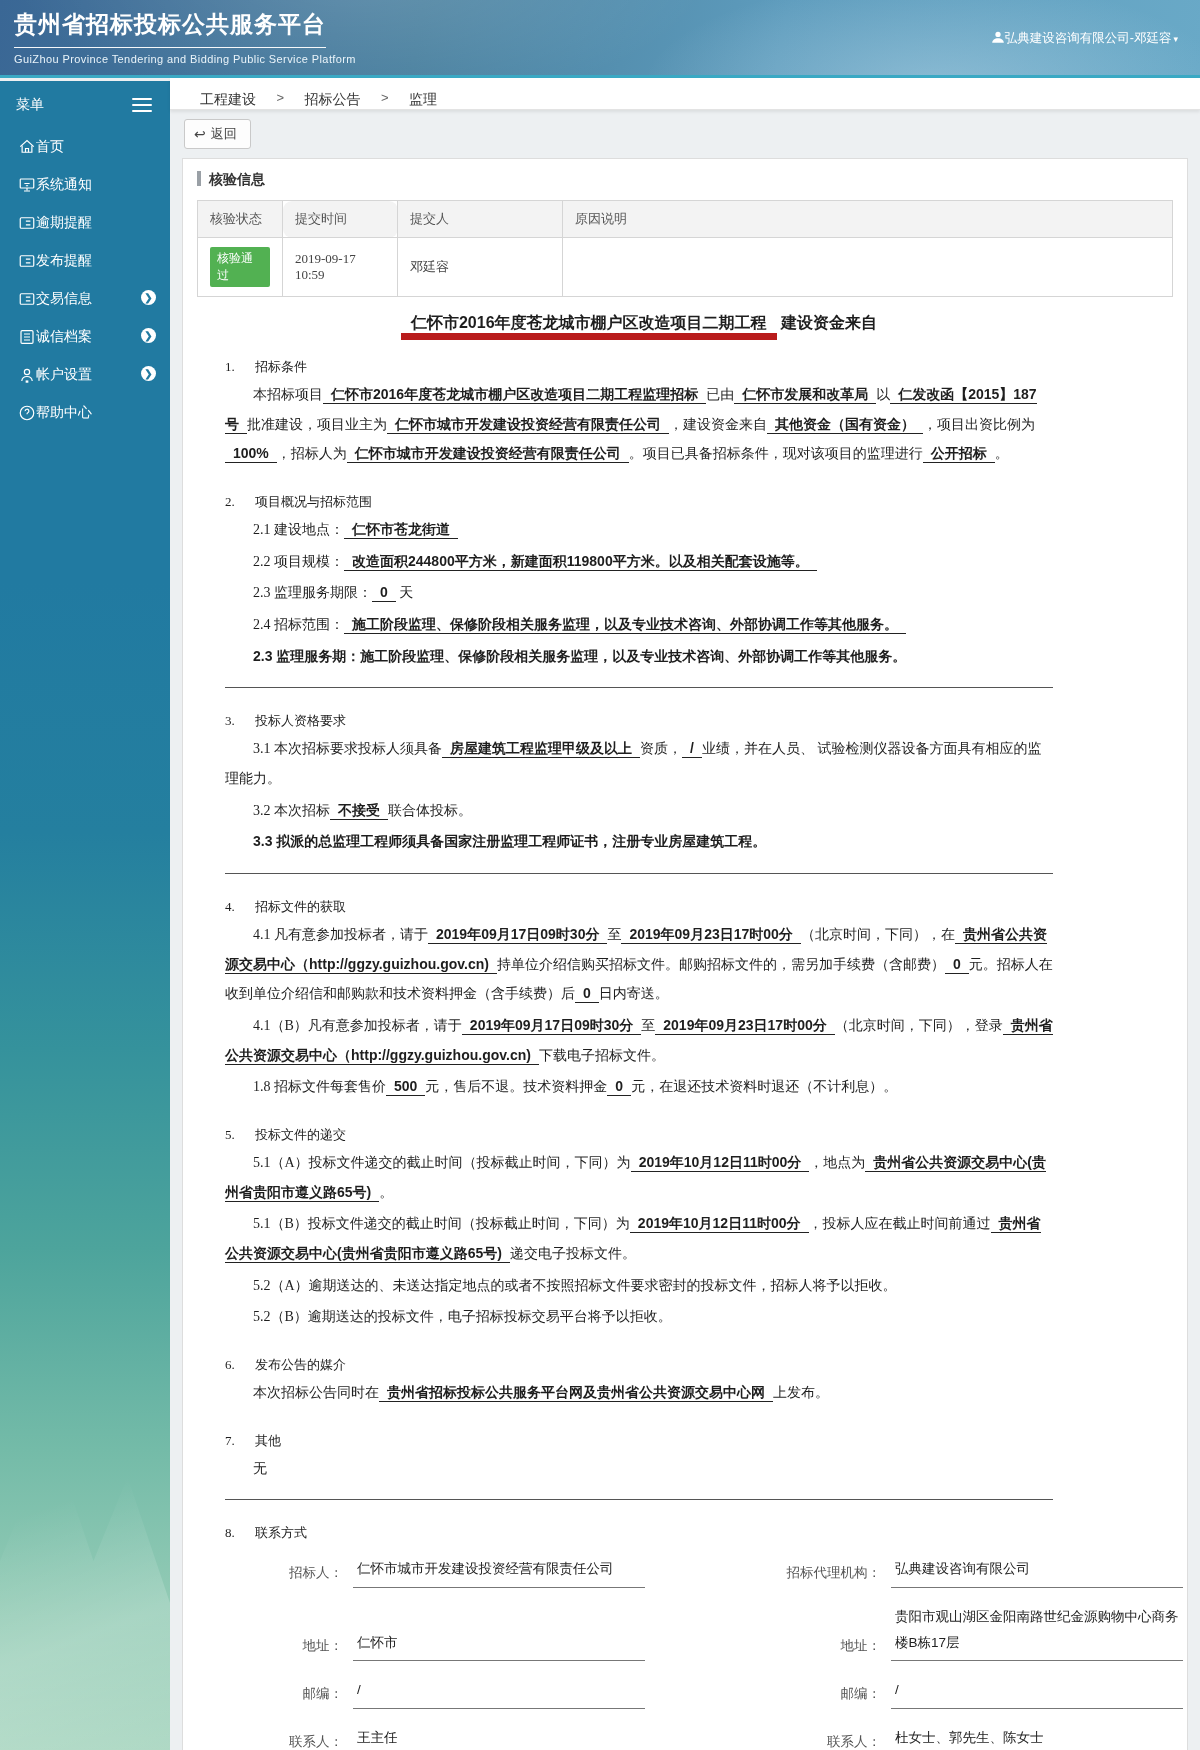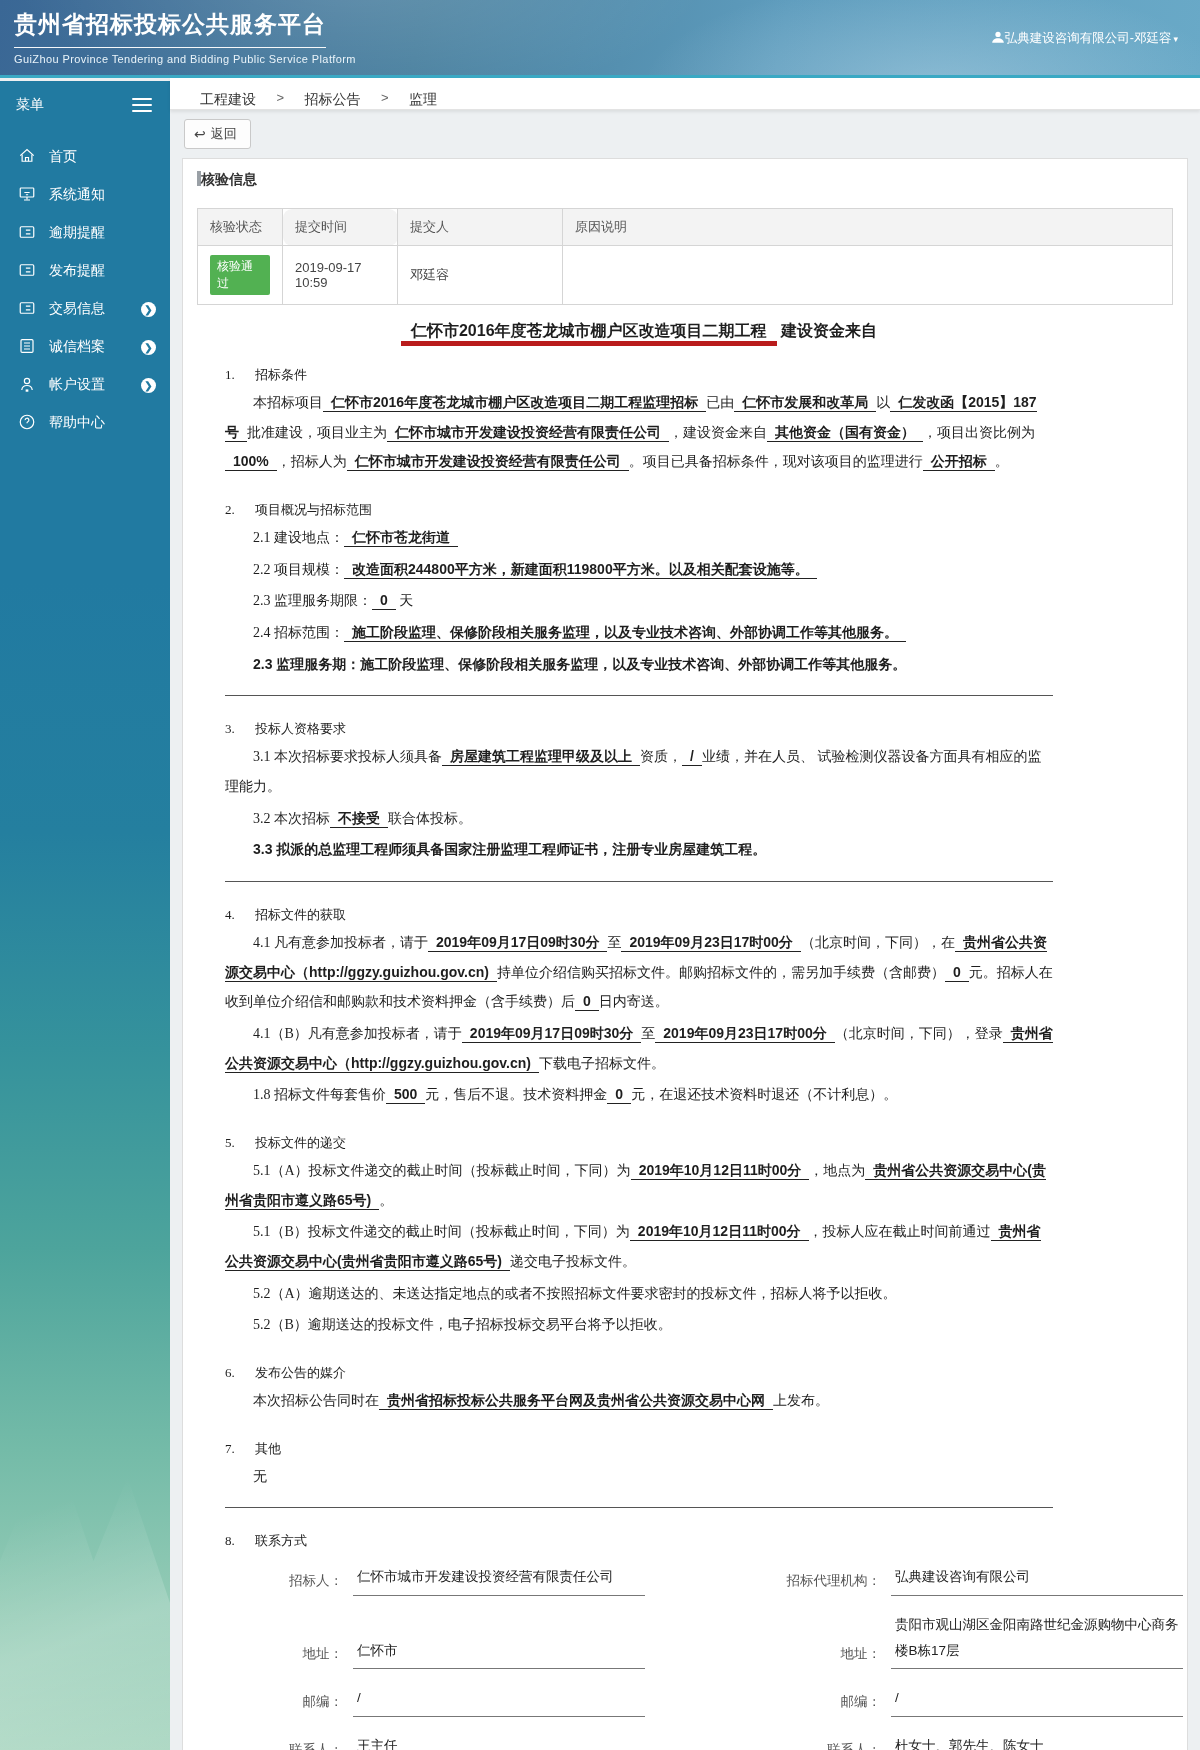--- a/index.html
+++ b/index.html
@@ -30,50 +30,50 @@
     overflow:hidden;
   }
   .sidebar::after { content:""; position:absolute; left:0; bottom:0; width:100%; height:420px;
     background:linear-gradient(160deg, rgba(255,255,255,0) 40%, rgba(255,255,255,.18) 70%, rgba(255,255,255,.05) 100%);
     clip-path:polygon(0 55%, 30% 25%, 55% 55%, 75% 35%, 100% 65%, 100% 100%, 0 100%);
   }
   .menu-row { display:flex; align-items:center; justify-content:space-between; padding:13px 18px 10px 16px; }
   .menu-label { font-size:14px; }
   .hamburger { width:20px; cursor:pointer; }
   .hamburger span { display:block; height:2px; background:#fff; margin:4px 0; border-radius:1px; }
-  .side-item { display:flex; align-items:center; gap:13px; height:38px; padding-left:18px; font-size:14px; cursor:pointer; position:relative; }
+  .side-item { display:flex; align-items:flex-start; height:38px; padding-left:18px; font-size:14px; cursor:pointer; position:relative; }
   .side-item svg { flex:0 0 auto; }
   .side-arrow { position:absolute; right:14px; width:15px; height:15px; border-radius:50%;
     background:#fff; color:#217aa1; font-size:10px; line-height:15px; text-align:center; font-weight:bold; }
   
   .main { margin-left:170px; height:1669px; display:flex; flex-direction:column; }
   .crumbbar { background:#fff; padding:12px 0 0 20px; height:46px; border-bottom:1px solid #e3e3e3;
     box-shadow:0 2px 3px rgba(0,0,0,.08); position:relative; z-index:2; }
   .crumb { display:inline-block; font-size:14px; color:#333; padding:0 10px; margin-right:6px; }
   .crumb .bar { height:4px; background:#1d6fa5; margin-top:9px; }
   .crumb-sep { font-size:13px; color:#666; vertical-align:top; margin-right:6px; }
   .toolbar { padding:9px 0 0 14px; }
   .btn-back { display:inline-flex; align-items:center; gap:5px; background:#fdfdfd; border:1px solid #c9c9c9;
     border-radius:3px; padding:5px 13px 5px 9px; font-size:13px; color:#444; cursor:pointer; font-family:inherit; }
   .btn-back .bicon { font-size:14px; line-height:1; }
   .panel { background:#fff; border:1px solid #ddd; margin:9px 12px 12px 12px; flex:1; padding:12px 14px; position:relative; }
   
-  .v-head { display:flex; align-items:flex-start; }
+  .v-head { display:flex; align-items:flex-start; gap:8px; }
   .v-bar { width:4px; height:15px; background:#9aa0a6; }
   .v-title { font-size:14px; font-weight:bold; color:#333; }
-  table.v-table { border-collapse:collapse; width:100%; margin-top:19px; font-size:13px; color:#555; }
+  table.v-table { border-collapse:collapse; width:100%; margin-top:11px; font-size:13px; color:#555;font-family:Liberation Serif, serif; }
   .v-table th, .v-table td { border:1px solid #d5d5d5; text-align:left; font-weight:normal; padding:9px 12px; }
   .v-table th { background:#f3f3f3; }
   .v-table td { height:48px; color:#444; }
   .col-status { width:85px; } .col-time { width:115px;border-radius:9px; } .col-person { width:165px; }
   .badge-pass { display:inline-block; background:#52b152; color:#fff; font-size:12px; padding:3px 7px; border-radius:2px; }
   
   .doc { width:828px; margin:16px 0 0 28px; font-family:"Liberation Serif","DejaVu Serif",serif; color:#1e1e1e; font-size:14px; }
   .doc-title { text-align:center; font-size:16px; font-weight:bold; margin:12px 0 6px 0; font-family:"Liberation Sans",sans-serif; }
-  .doc-title .tu { border-bottom:5px solid #b91c1c; padding:0 10px 2px 10px; }
+  .doc-title .tu { border-bottom:7px solid #b91c1c; padding:0 10px 2px 10px; }
   .sec-h { font-size:13px; margin:24px 0 4px 0; }
   .sec-no { display:inline-block; min-width:30px; }
   .doc p { line-height:2.12; margin:2px 0; }
   .p-indent { text-indent:2em; }
   .p-sub { margin-left:2em !important; }
   .p-bold { font-weight:bold; font-family:"Liberation Sans",sans-serif; }
   .u { font-weight:bold; font-family:"Liberation Sans",sans-serif; border-bottom:1px solid #222; padding:0 8px 1px 8px; }
   hr.doc-div { border:none; border-top:1px solid #555; margin:16px 0 4px 0; }
   
   .contact { width:828px; margin:14px 0 0 28px; display:grid; grid-template-columns:128px 292px 96px 150px 292px;

